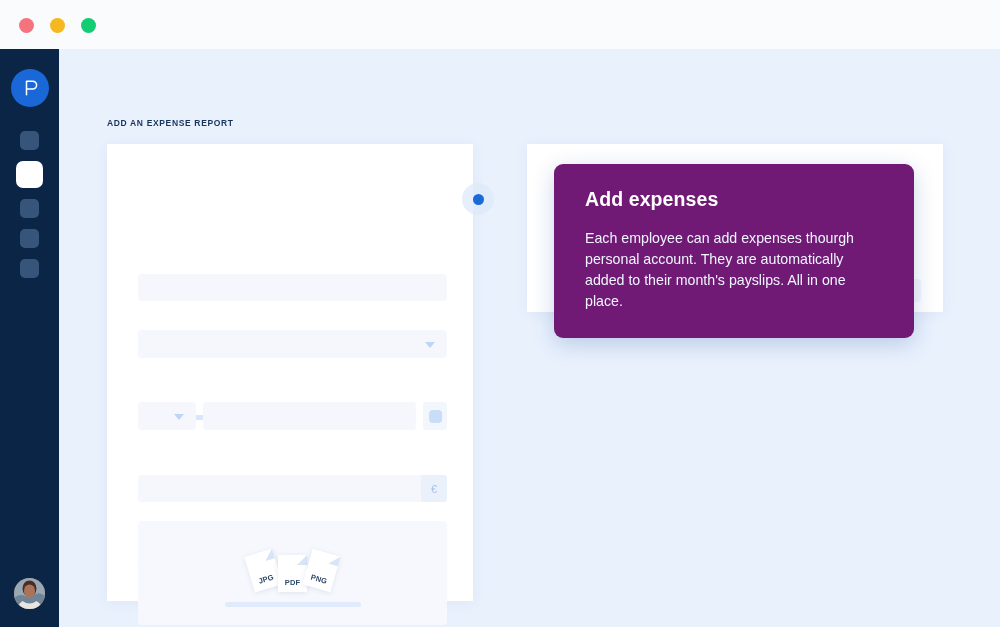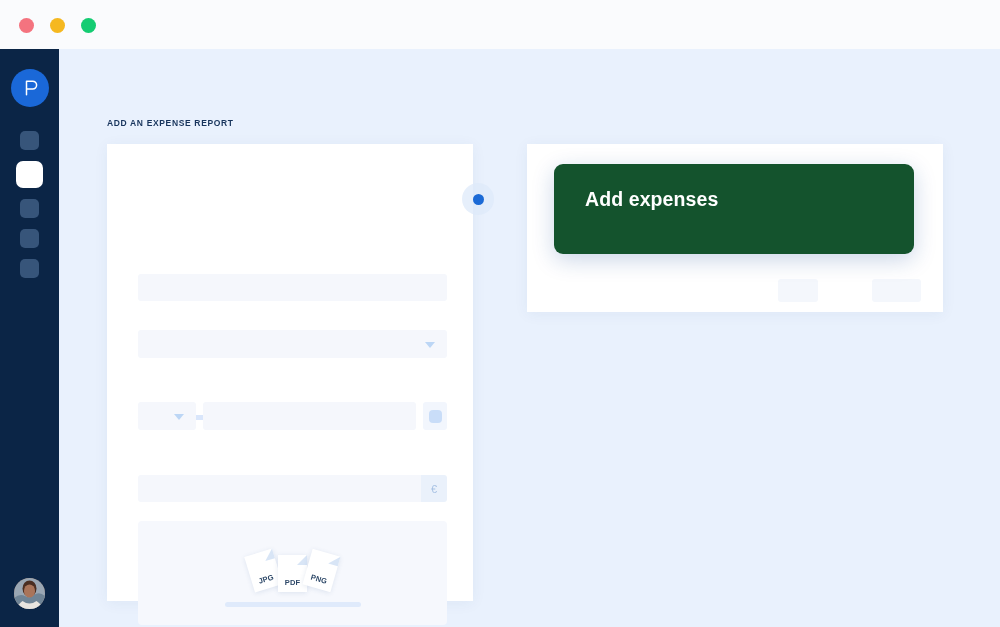--- a/index.html
+++ b/index.html
@@ -290,21 +290,21 @@
     border-radius: 3px;
   }
 
   
   .tooltip {
     position: absolute;
     left: 495px; top: 115px;
     width: 360px;
     padding: 24px 30px 26px 31px;
     box-sizing: border-box;
-    background: #14532d;
+    background: #701a75;
     border-radius: 9px;
     box-shadow: 0 6px 22px rgba(20, 70, 150, 0.22);
   }
   .tooltip h2 {
     margin: 0 0 17px 0;
     font-size: 19.5px;
     font-weight: bold;
     color: #ffffff;
     letter-spacing: 0.1px;
   }
@@ -410,16 +410,18 @@
     <div class="right-card">
       <div class="green-btn">
         <i></i>
       </div>
       <div class="ghost-a"></div>
       <div class="ghost-b"></div>
     </div>
 
     <div class="tooltip">
       <h2>Add expenses</h2>
+      <p>Each employee can add expenses thourgh personal account. They are automatically added to their month's payslips.
+All in one place.</p>
     </div>
 
   </div>
 </div>
 
 </body></html>

